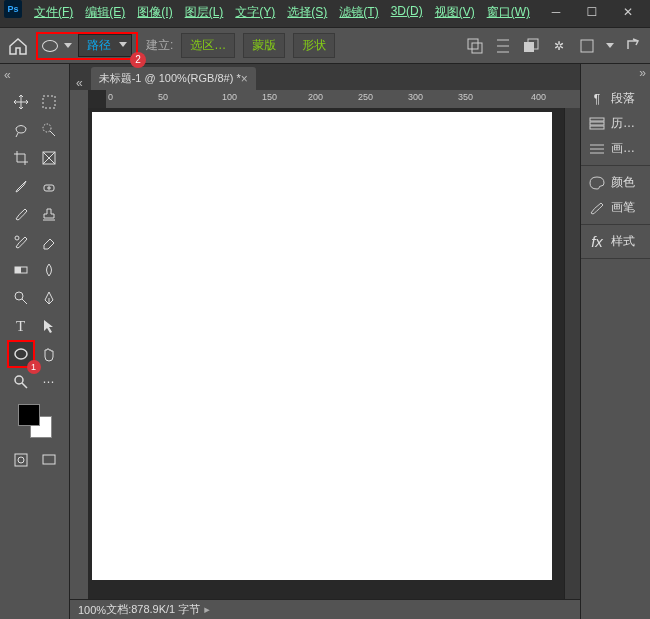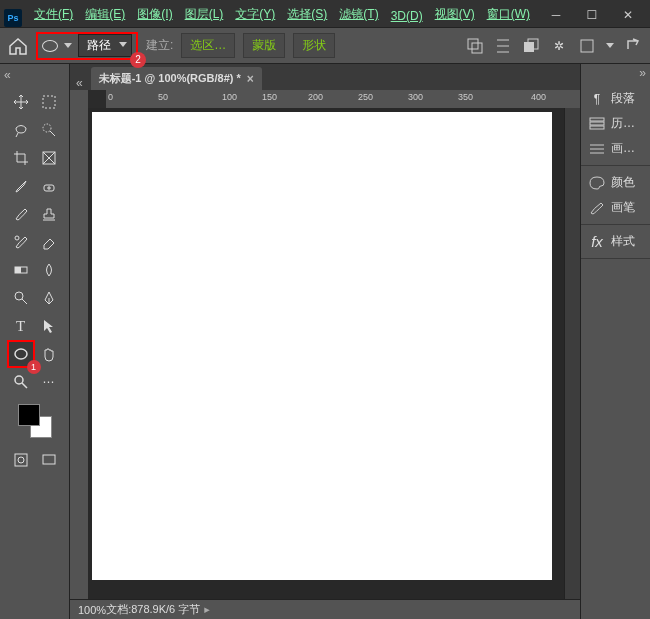--- a/index.html
+++ b/index.html
@@ -1,46 +1,46 @@
 <!DOCTYPE html>
 <html><head>
 <meta charset="utf-8">
 <style>
   * { box-sizing: border-box; margin: 0; padding: 0; font-family: "Microsoft YaHei", Arial, sans-serif; }
   body { background: #323232; width: 650px; height: 619px; overflow: hidden; color: #ddd; font-size: 12px; }
-  .titlebar { height: 28px; background: #323232; display: flex; align-items: flex-end; padding: 0 4px; border-bottom: 1px solid #222; }
+  .titlebar { height: 28px; background: #323232; display: flex; align-items: flex-start; padding: 0 4px; border-bottom: 1px solid #222; }
   .ps-logo { width: 18px; height: 18px; background: #001d34; color: #31a8ff; font-size: 9px; font-weight: bold; display: flex; align-items: center; justify-content: center; border-radius: 2px; margin-right: 6px; }
   .menu-item { padding: 4px 6px; font-size: 12px; color: #86efac; cursor: default; text-decoration: underline; }
   .winctrl { margin-left: auto; display: flex; gap: 0; }
   .winbtn { width: 36px; height: 24px; display: flex; align-items: center; justify-content: center; color: #ccc; }
   .optbar { height: 36px; background: #535353; display: flex; align-items: center; padding: 0 8px; gap: 8px; border-bottom: 1px solid #222; position: relative; }
   .home-btn { width: 20px; height: 18px; }
   .redbox { border: 2px solid #f00; height: 28px; display: flex; align-items: center; padding: 0 4px; gap: 6px; position: relative; }
   .ellipse-icon { width: 16px; height: 12px; border: 1.5px solid #ddd; border-radius: 50%; }
   .caret { width: 0; height: 0; border-left: 4px solid transparent; border-right: 4px solid transparent; border-top: 5px solid #ccc; }
-  .mode-dd { background: #3f3f3f; border: 1px solid #222; padding: 2px 20px 2px 8px; font-size: 12px; color: #ffffff; position: relative; }
+  .mode-dd { background: #3f3f3f; border: 1px solid #222; padding: 2px 20px 2px 8px; font-size: 12px; color: #0ea5e9; position: relative; }
   .mode-dd .caret { position: absolute; right: 4px; top: 7px; }
   .badge2 { position: absolute; bottom: -10px; right: -10px; width: 16px; height: 16px; border-radius: 50%; background: #d9363e; color: #fff; font-size: 10px; display: flex; align-items: center; justify-content: center; z-index: 5; }
   .opt-disabled { color: #84cc16; padding: 3px 8px; border: 1px solid #3a3a3a; background: #4a4a4a; font-size: 12px; }
   .opt-right { margin-left: auto; display: flex; gap: 10px; align-items: center; }
   .opt-icn { width: 18px; height: 18px; display: flex; align-items: center; justify-content: center; color: #ddd; }
   .workarea { display: flex; height: calc(619px - 28px - 36px); }
   .toolpanel { width: 70px; background: #535353; border-right: 1px solid #222; display: flex; flex-direction: column; align-items: center; padding-top: 4px; }
   .toolgrid { display: grid; grid-template-columns: 24px 24px; grid-auto-rows: 24px; gap: 4px; margin-top: 8px; }
   .tool { width: 24px; height: 24px; display: flex; align-items: center; justify-content: center; color: #ddd; position: relative; }
   .tool svg { width: 16px; height: 16px; }
   .tool.selected { background: #3a3a3a; }
   .tool.redsel { outline: 2px solid #f00; }
   .badge1 { position: absolute; bottom: -8px; right: -8px; width: 14px; height: 14px; border-radius: 50%; background: #d9363e; color: #fff; font-size: 9px; display: flex; align-items: center; justify-content: center; z-index: 5; }
   .swatches { margin-top: 10px; position: relative; width: 34px; height: 34px; }
   .swatch-fg { position: absolute; top: 0; left: 0; width: 22px; height: 22px; background: #000; border: 1px solid #888; }
   .swatch-bg { position: absolute; bottom: 0; right: 0; width: 22px; height: 22px; background: #fff; border: 1px solid #888; }
   .centerwrap { flex: 1; display: flex; flex-direction: column; background: #2b2b2b; }
   .tabbar { height: 26px; background: #3a3a3a; display: flex; align-items: flex-end; padding-left: 6px; }
-  .doctab { background: #535353; padding: 4px 8px; font-size: 11px; color: #ddd; display: flex; align-items: center; gap: 6px; border-top-left-radius: 3px; border-top-right-radius: 3px; font-weight: bold; }
+  .doctab { background: #535353; padding: 4px 8px; font-size: 11px; color: #ddd; display: flex; align-items: center; border-top-left-radius: 3px; border-top-right-radius: 3px; }
   .doctab .close { font-size: 12px; color: #bbb; }
   .rulerrow { height: 18px; background: #535353; position: relative; overflow: hidden; margin-left: 18px; }
   .canvasrow { flex: 1; display: flex; }
   .vruler { width: 18px; background: #535353; }
   .canvasarea { flex: 1; background: #282828; position: relative; overflow: hidden; }
   .canvas { position: absolute; top: 4px; left: 4px; width: 460px; height: 468px; background: #fff; }
   .vscroll { width: 16px; background: #3d3d3d; border-left: 1px solid #222; }
   .statusbar { height: 20px; background: #535353; display: flex; align-items: center; padding: 0 8px; font-size: 11px; color: #ddd; border-top: 1px solid #222; }
   .rightcol { width: 70px; background: #535353; border-left: 1px solid #222; display: flex; flex-direction: column; position: relative; }
   .rpanel { border-bottom: 1px solid #3a3a3a; padding: 4px 0; }
@@ -287,21 +287,21 @@
     </div>
     <div class="canvasrow">
       <div class="vruler"></div>
       <div class="canvasarea">
         <div class="canvas"></div>
       </div>
       <div class="vscroll"></div>
     </div>
     <div class="statusbar">
       <span>100%</span>
-      <span>文档:878.9K/6 字节</span>
+      <span>文档:878.9K/1 字节</span>
       <span style="margin-left:4px;color:#aaa">▸</span>
     </div>
   </div>
 
   <div class="rightcol">
     <div style="align-self:flex-end;margin:2px 4px;color:#bbb">»</div>
     <div class="rpanel">
       <div class="ritem">
           <span class="ricn">¶</span>
           <span>段落</span>

